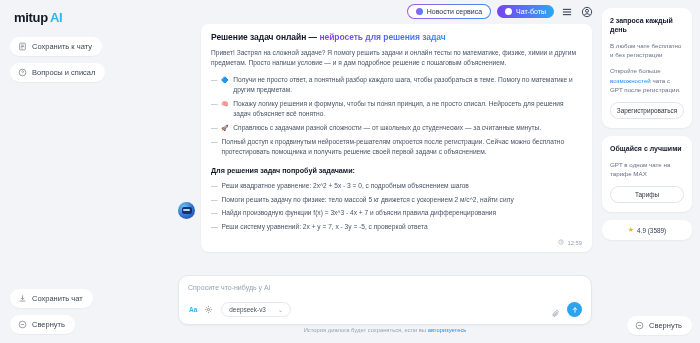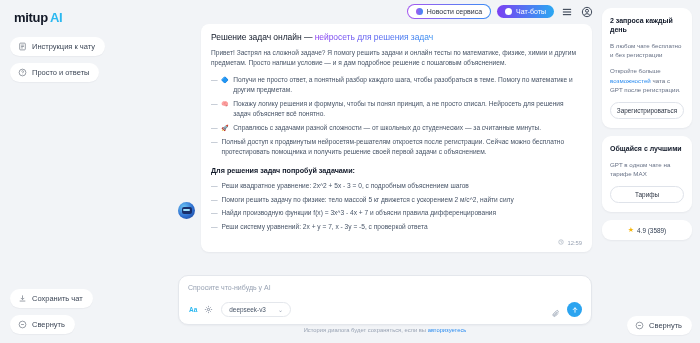--- a/index.html
+++ b/index.html
@@ -71,21 +71,21 @@
   .avatar::after {
     content: ""; position: absolute; left: 5px; top: 6.6px; width: 7px; height: 2.2px;
     background: #9fe2ff; border-radius: 1px;
   }
   .bubble {
     background: #fff; border-radius: 8px; padding: 8px 10px 6px 10px;
     flex: 1 1 auto; min-width: 0; position: relative;
     box-shadow: 0 1px 2px rgba(16,24,40,0.05);
   }
   .bubble h1 {
-    font-size: 8.5px; font-weight: normal; color: #101828; margin-bottom: 6px; letter-spacing: -0.05px;
+    font-size: 8.5px; font-weight: bold; color: #101828; margin-bottom: 6px; letter-spacing: -0.05px;
   }
   .bubble h1 .grad {
     background: linear-gradient(90deg,#8b3df0 0%, #5b5cf0 45%, #2f8bf0 100%);
     -webkit-background-clip: text; background-clip: text; color: transparent;
   }
   .bubble p.intro { font-size: 6.6px; line-height: 1.55; color: #475467; margin-bottom: 7px; }
   ul.feat, ul.examples { list-style: none; display: flex; flex-direction: column; gap: 4px; }
   ul.feat li, ul.examples li {
     font-size: 6.6px; line-height: 1.5; color: #475467;
     display: flex; gap: 4px; align-items: flex-start;
@@ -166,31 +166,31 @@
     <div class="side-list">
       <div class="side-item">
         <span class="ic">
             <svg viewBox="0 0 16 16" fill="none" stroke="currentColor" stroke-width="1.4">
               <rect x="3" y="2" width="10" height="12" rx="1.5"></rect>
               <line x1="5.5" y1="5.5" x2="10.5" y2="5.5"></line>
               <line x1="5.5" y1="8" x2="10.5" y2="8"></line>
               <line x1="5.5" y1="10.5" x2="8.5" y2="10.5"></line>
             </svg>
           </span>
-        <span>Инструкция к чату</span>
+        <span>Сохранить к чату</span>
       </div>
       <div class="side-item">
         <span class="ic">
             <svg viewBox="0 0 16 16" fill="none" stroke="currentColor" stroke-width="1.4">
               <circle cx="8" cy="8" r="6"></circle>
               <path d="M6.4 6.3a1.7 1.7 0 1 1 1.9 1.9v1"></path>
               <circle cx="8.2" cy="11.2" r="0.55" fill="currentColor" stroke="none"></circle>
             </svg>
           </span>
-        <span>Просто и ответы</span>
+        <span>Вопросы и списал</span>
       </div>
     </div>
 
     <div class="sidebar-bottom">
       <div class="side-item">
         <span class="ic">
             <svg viewBox="0 0 16 16" fill="none" stroke="currentColor" stroke-width="1.4">
               <path d="M8 2.5v7"></path>
               <path d="M5 7l3 3 3-3"></path>
               <path d="M3 12.5h10"></path>

